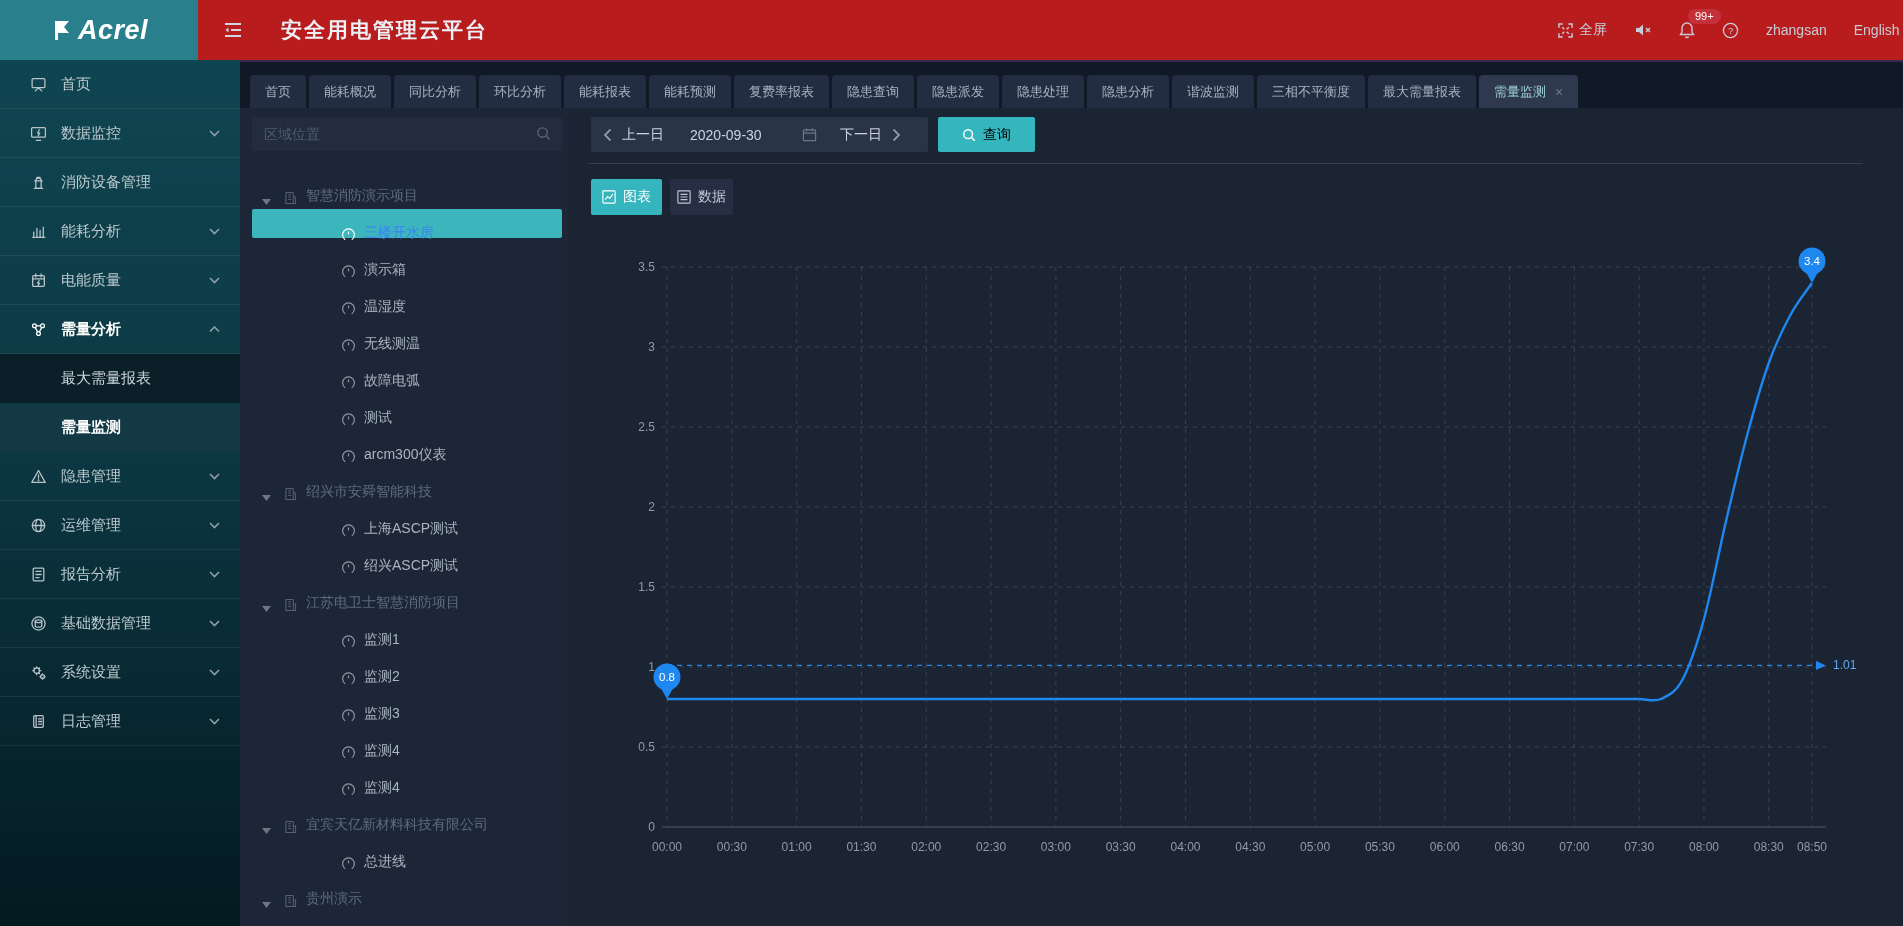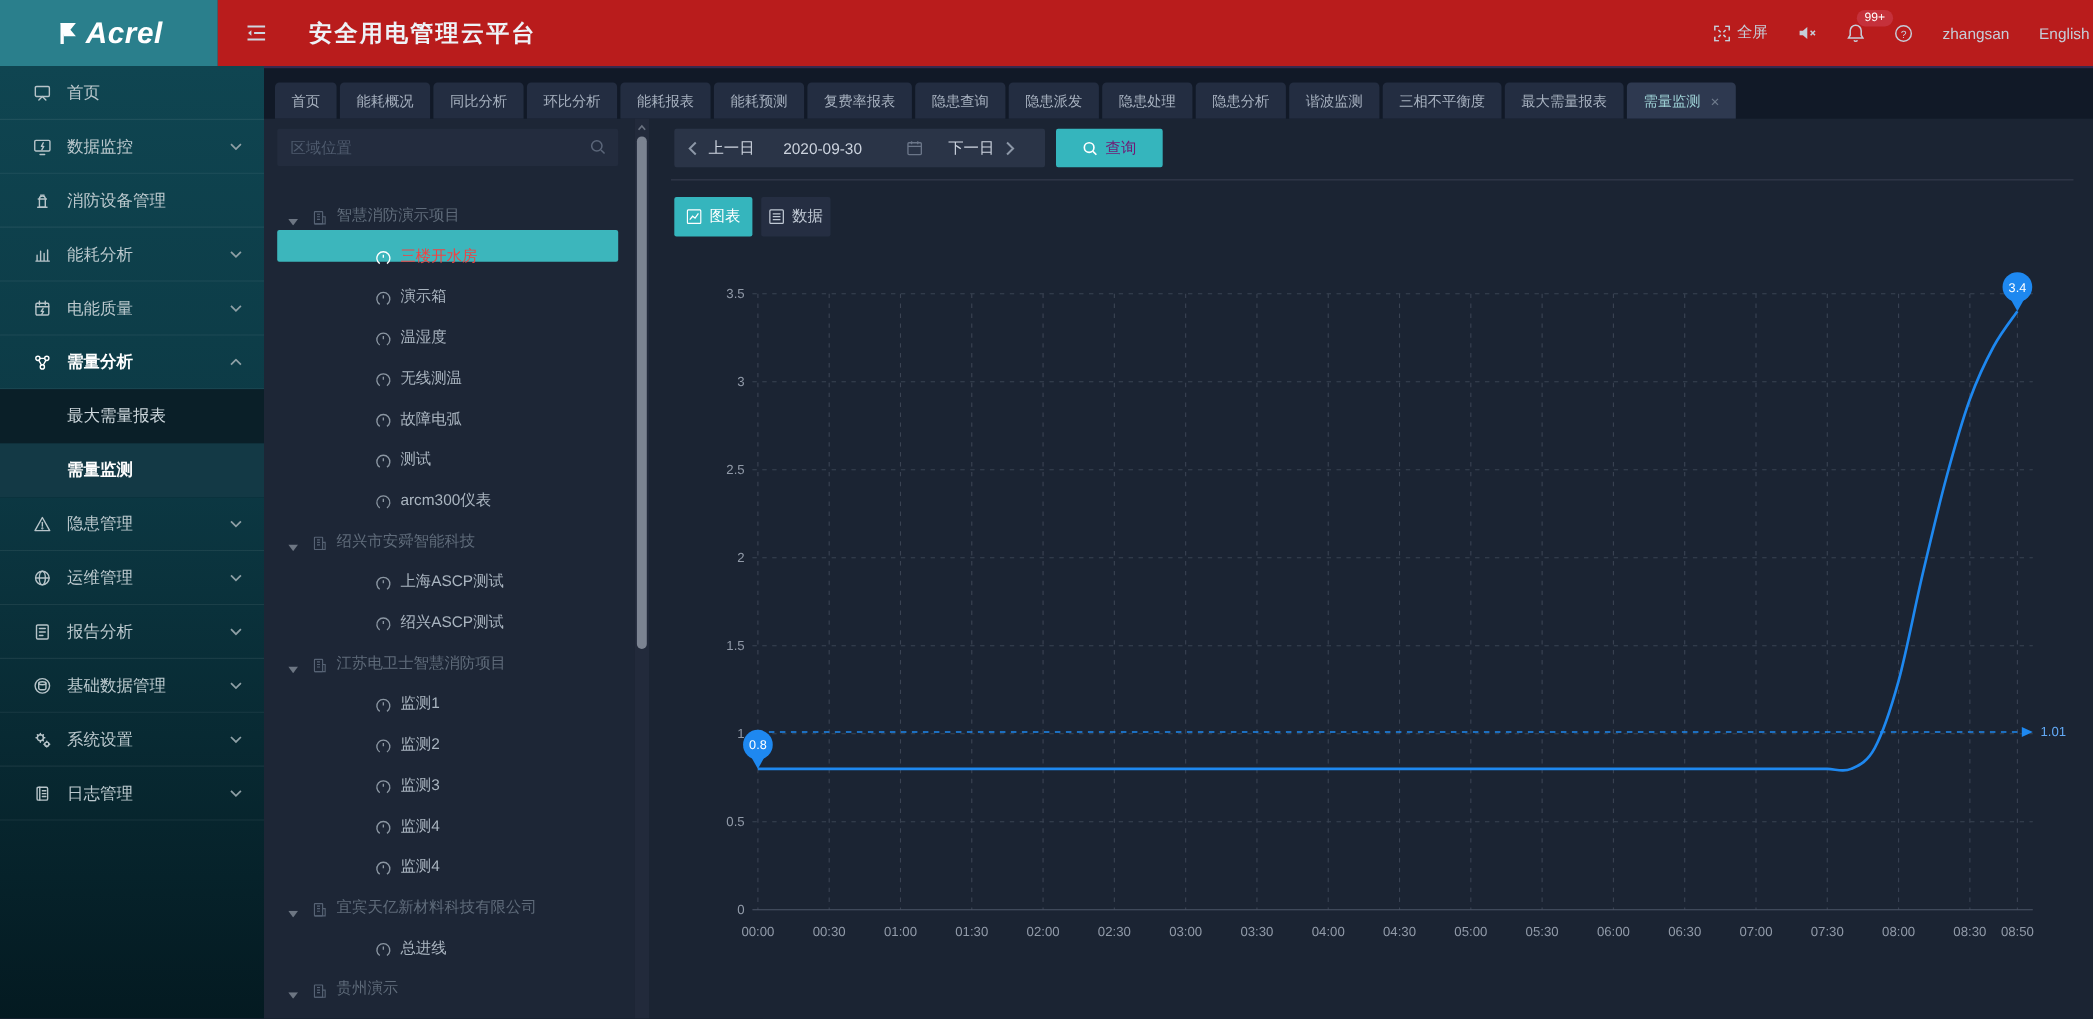--- a/index.html
+++ b/index.html
@@ -50,41 +50,41 @@
   #tree-search::placeholder{color:#4f5b6e;}
   #tree-search-icon{position:absolute;left:296px;top:18px;}
   #tree{position:absolute;left:0;top:60px;width:337px;}
   .tnode{position:relative;height:37px;display:flex;align-items:flex-end;cursor:pointer;}
   .tnode.parent{padding-left:22px;color:#5f6b7a;font-size:14px;}
   .tnode.parent .caret{margin-right:13px;}
   .tnode.parent .bicon{margin-right:9px;}
   .tnode.leaf{padding-left:101px;color:#aab5c0;font-size:14px;}
   .tnode.leaf .gicon{margin-right:8px;display:flex;position:relative;z-index:1;}
   .tnode.leaf .tlabel{position:relative;z-index:1;}
-  .tnode.leaf.selected{color:#ef4444;}
+  .tnode.leaf.selected{color:#3b82f6;}
   .tnode.leaf.selected::before{content:'';position:absolute;left:12px;right:15px;top:4px;bottom:4px;
         background:#3cb6bc;border-radius:2px;z-index:0;}
 
   
   #vscroll{left:577px;top:108px;width:13px;height:818px;background:#222a3b;}
   #vthumb{position:absolute;left:2px;top:16px;width:9px;height:466px;background:#7b8391;border-radius:5px;cursor:pointer;}
 
   
-  #chartpanel{left:590px;top:108px;width:1313px;height:818px;background:#1b2433;}
+  #chartpanel{left:568px;top:108px;width:1313px;height:818px;background:#1b2433;}
   #datebar{position:absolute;left:23px;top:9px;width:337px;height:35px;background:#2a3447;border-radius:2px;
            display:flex;align-items:center;font-size:14px;color:#ccd3de;}
   #datebar .nav{color:#8d98a8;font-size:15px;cursor:pointer;}
   #prev-chevron{margin-left:12px;}
   #prev-label{margin-left:10px;cursor:pointer;}
   #date-value{margin-left:26px;width:110px;cursor:pointer;}
   #cal-icon{margin-left:2px;cursor:pointer;display:flex;}
   #next-label{margin-left:23px;cursor:pointer;}
   #next-chevron{margin-left:10px;}
   #query-btn{position:absolute;left:370px;top:9px;width:97px;height:35px;background:#35b5bd;border:none;
-             border-radius:2px;color:#701a75;font-size:14px;display:flex;align-items:center;justify-content:center;
+             border-radius:2px;color:#000000;font-size:14px;display:flex;align-items:center;justify-content:center;
              gap:7px;cursor:pointer;}
   #divider{position:absolute;left:20px;top:55px;right:18px;height:1px;background:#353d4e;}
   .toggle{position:absolute;top:71px;height:36px;border:none;border-radius:2px;display:flex;align-items:center;
           justify-content:center;gap:7px;font-size:14px;cursor:pointer;}
   #btn-chart{left:23px;width:71px;background:#35b5bd;color:#fff;}
   #btn-data{left:102px;width:63px;background:#252e42;color:#c0c9d4;}
 </style>
 </head>
 <body>
 

